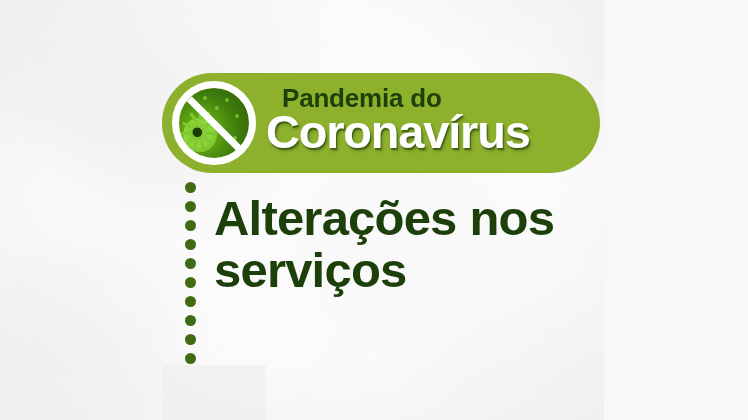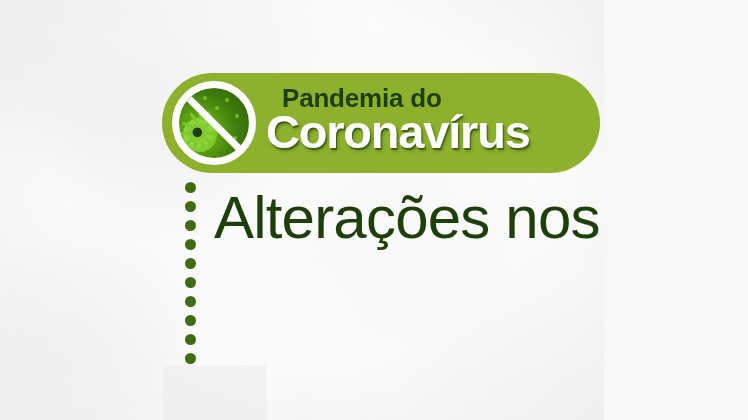--- a/index.html
+++ b/index.html
@@ -190,22 +190,22 @@
     border-radius: 50%;
     background: #3f6c12;
   }
 
   
   .headline {
     position: absolute;
     left: 214px;
     top: 192px;
     width: 420px;
-    font-size: 60px;
-    font-weight: normal;
+    font-size: 49px;
+    font-weight: bold;
     color: #1d3f0a;
     line-height: 52px;
     letter-spacing: -0.8px;
   }
   .headline .hl-line { display: block; white-space: nowrap; }
 </style>
 </head>
 <body>
 
 <div id="poster">
@@ -263,15 +263,16 @@
       <div class="dot" style="top: 76px; width: 11px; height: 11px; background: rgb(63, 108, 18);"></div>
       <div class="dot" style="top: 95px; width: 11px; height: 11px; background: rgb(63, 108, 18);"></div>
       <div class="dot" style="top: 114px; width: 11px; height: 11px; background: rgb(63, 108, 18);"></div>
       <div class="dot" style="top: 133px; width: 11px; height: 11px; background: rgb(63, 108, 18);"></div>
       <div class="dot" style="top: 152px; width: 11px; height: 11px; background: rgb(63, 108, 18);"></div>
       <div class="dot" style="top: 171px; width: 11px; height: 11px; background: rgb(63, 108, 18);"></div>
     </div>
 
   <div class="headline">
     <span class="hl-line">Alterações nos</span>
+    <span class="hl-line">serviços</span>
   </div>
 
 </div>
 
 </body></html>

